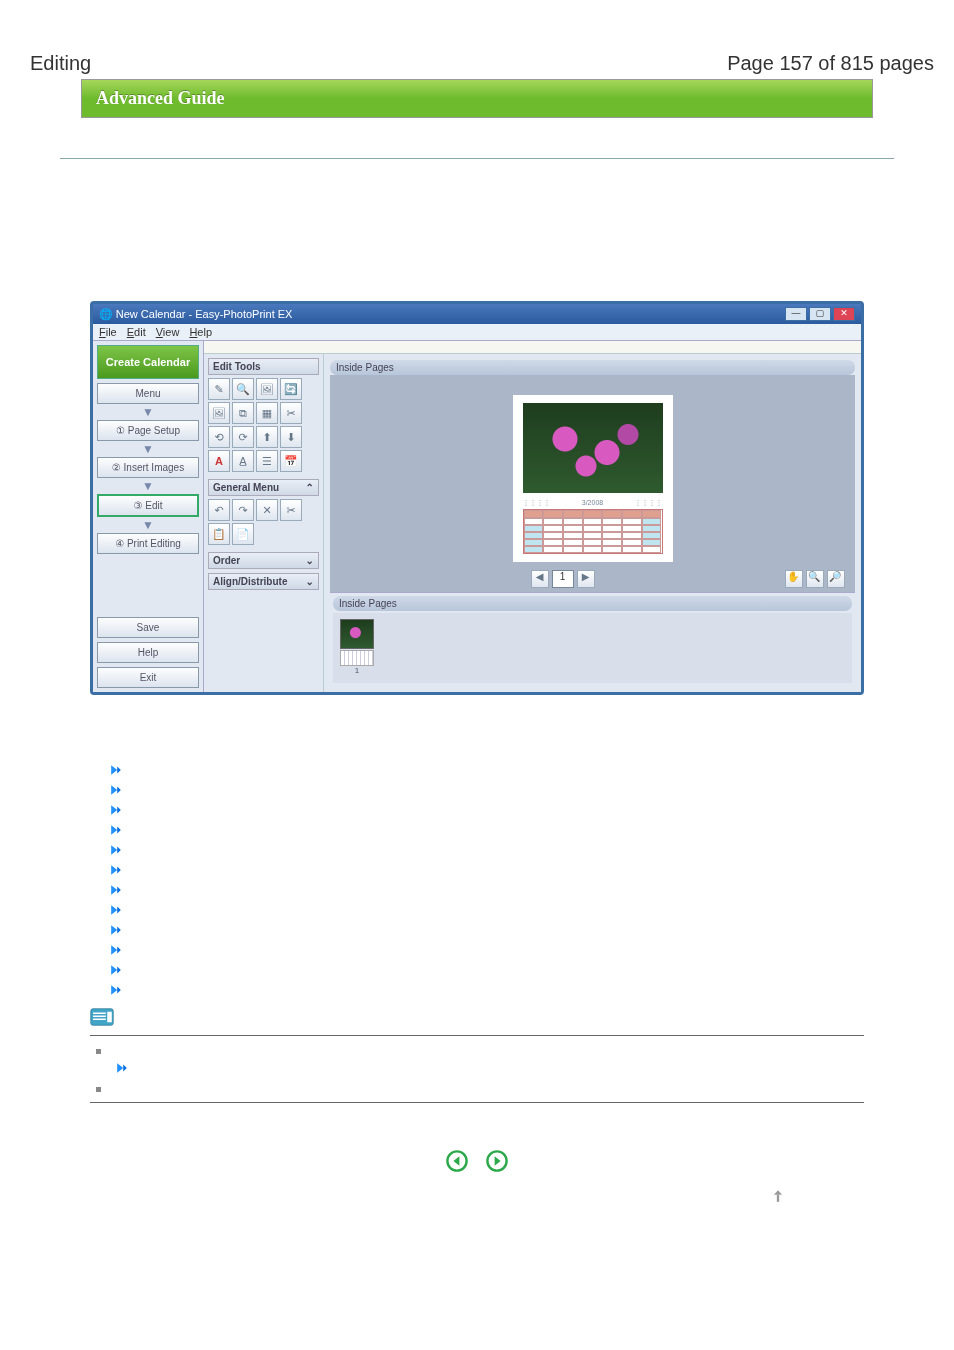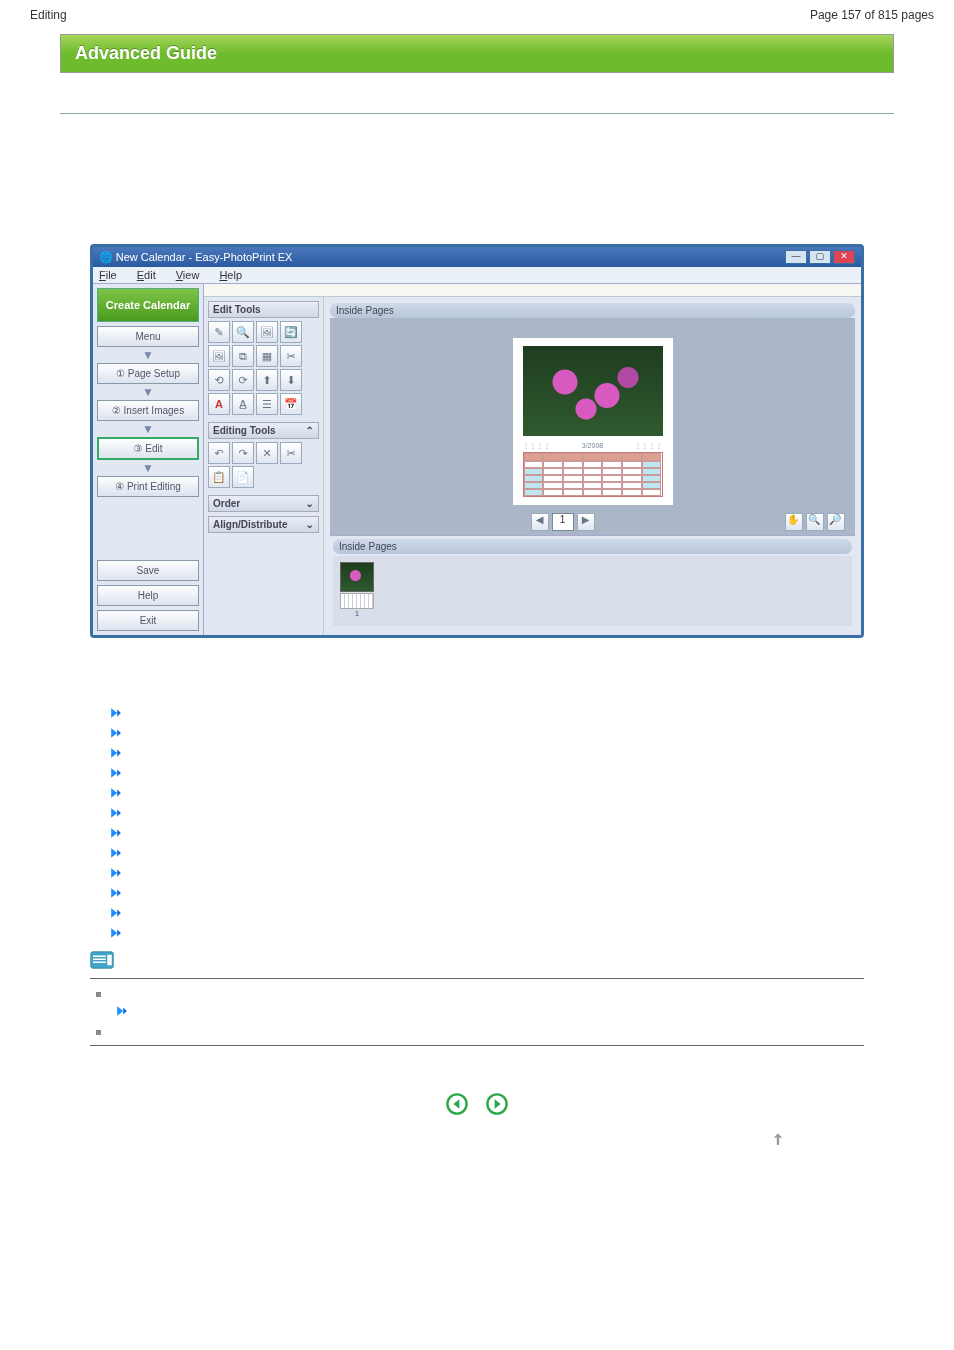--- a/index.html
+++ b/index.html
@@ -9,25 +9,27 @@
     font-size: 11px;
     color: #333;
     background: #fff;
   }
   .page {
     width: 954px;
   }
   .topbar {
     display: flex;
     justify-content: space-between;
-    padding: 8px 20px 12px 30px;
-    font-size: 12px;
+    padding: 8px 20px 4px 30px;
+    font-size: 20px;
+    margin-top: 44px;
   }
   .adv-guide-wrap {
-    padding: 0 60px;
+    padding: 0 81px;
+    font-family: Liberation Serif, serif;
   }
   .adv-guide {
     background: linear-gradient(to bottom, #a5d65b 0%, #6fbb2e 50%, #6fbb2e 100%);
     color: #fff;
     font-size: 18px;
     font-weight: bold;
     padding: 8px 14px;
     border: 1px solid #999;
     text-shadow: 0 -1px 0 rgba(0,0,0,.3);
   }
@@ -36,20 +38,21 @@
     border: none;
     border-top: 1px solid #8aa;
   }
   .screenshot-wrap {
     padding: 130px 90px 30px 90px;
   }
   .app-window {
     border: 3px solid #3a6ea5;
     border-radius: 4px;
     background: #e0e7f0;
+    margin-top: 12px;
   }
   .titlebar {
     background: linear-gradient(to bottom, #4b78bd, #2a5a9e);
     color: #fff;
     padding: 3px 6px;
     display: flex;
     justify-content: space-between;
     align-items: center;
     font-size: 11px;
   }
@@ -62,21 +65,21 @@
     text-align:center;
     color:#333;
   }
   .winbtns .close { background:#d45; color:#fff; }
   .menubar {
     background:#eaf0f8;
     padding:2px 6px;
     font-size:11px;
     color:#333;
     display:flex;
-    gap:20px;
+    gap:10px;
     border-bottom:1px solid #aac;
   }
   .menubar span u { text-decoration: underline; }
   .body-area {
     display:flex;
     background:#e2e8f2;
   }
   .sidebar {
     width: 110px;
     padding:4px;
@@ -359,21 +362,21 @@
                 <div class="tool-btn">⟲</div>
                 <div class="tool-btn">⟳</div>
                 <div class="tool-btn">⬆</div>
                 <div class="tool-btn">⬇</div>
                 <div class="tool-btn txt">A</div>
                 <div class="tool-btn">A̲</div>
                 <div class="tool-btn">☰</div>
                 <div class="tool-btn">📅</div>
               </div>
               <div class="panel-head" style="margin-top:4px;">
-                <span>Editing Tools</span>
+                <span>General Menu</span>
                   <span>⌃</span>
               </div>
               <div class="tool-grid">
                 <div class="tool-btn">↶</div>
                 <div class="tool-btn">↷</div>
                 <div class="tool-btn">✕</div>
                 <div class="tool-btn">✂</div>
                 <div class="tool-btn">📋</div>
                 <div class="tool-btn">📄</div>
               </div>

